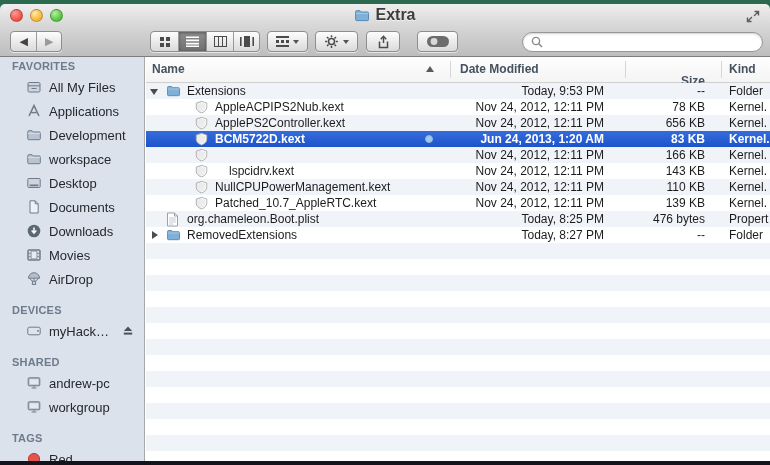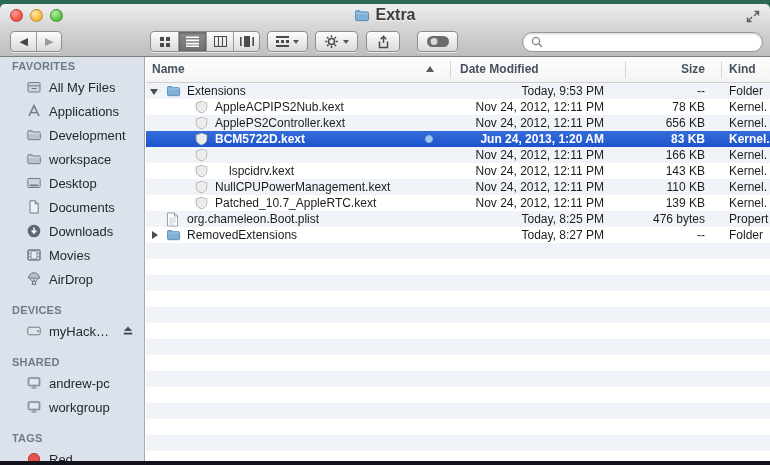--- a/index.html
+++ b/index.html
@@ -360,21 +360,21 @@
         </div>
       </div>
 
     <div class="content">
       <div class="list-header">
         <div class="hcell" style="left:6px;">Name</div>
         <div class="sortmark"></div>
         <div class="hdiv" style="left:304px;"></div>
         <div class="hcell" style="left:314px;">Date Modified</div>
         <div class="hdiv" style="left:479px;"></div>
-        <div class="hcell c-size" style="top:0;">Size</div>
+        <div class="hcell c-size" style="top:12px;">Size</div>
         <div class="hdiv" style="left:575px;"></div>
         <div class="hcell" style="left:583px;">Kind</div>
       </div>
       <div class="rows" id="rows">
           <div class="row" style="top: 0px;">
             <div class="cell c-name">
               <span class="disc exp"></span>
               <span class="ric" style="left: 20px;">
                 <svg width="15" height="13" viewBox="0 0 16 14">
                   <path d="M1.6 3.6c0-.5.4-.9.9-.9h3.5l1.3 1.3h6.3c.5 0 .9.4.9.9v6.8c0 .5-.4.9-.9.9H2.5c-.5 0-.9-.4-.9-.9z" fill="#7fb0d8" stroke="#5588b4"></path>

